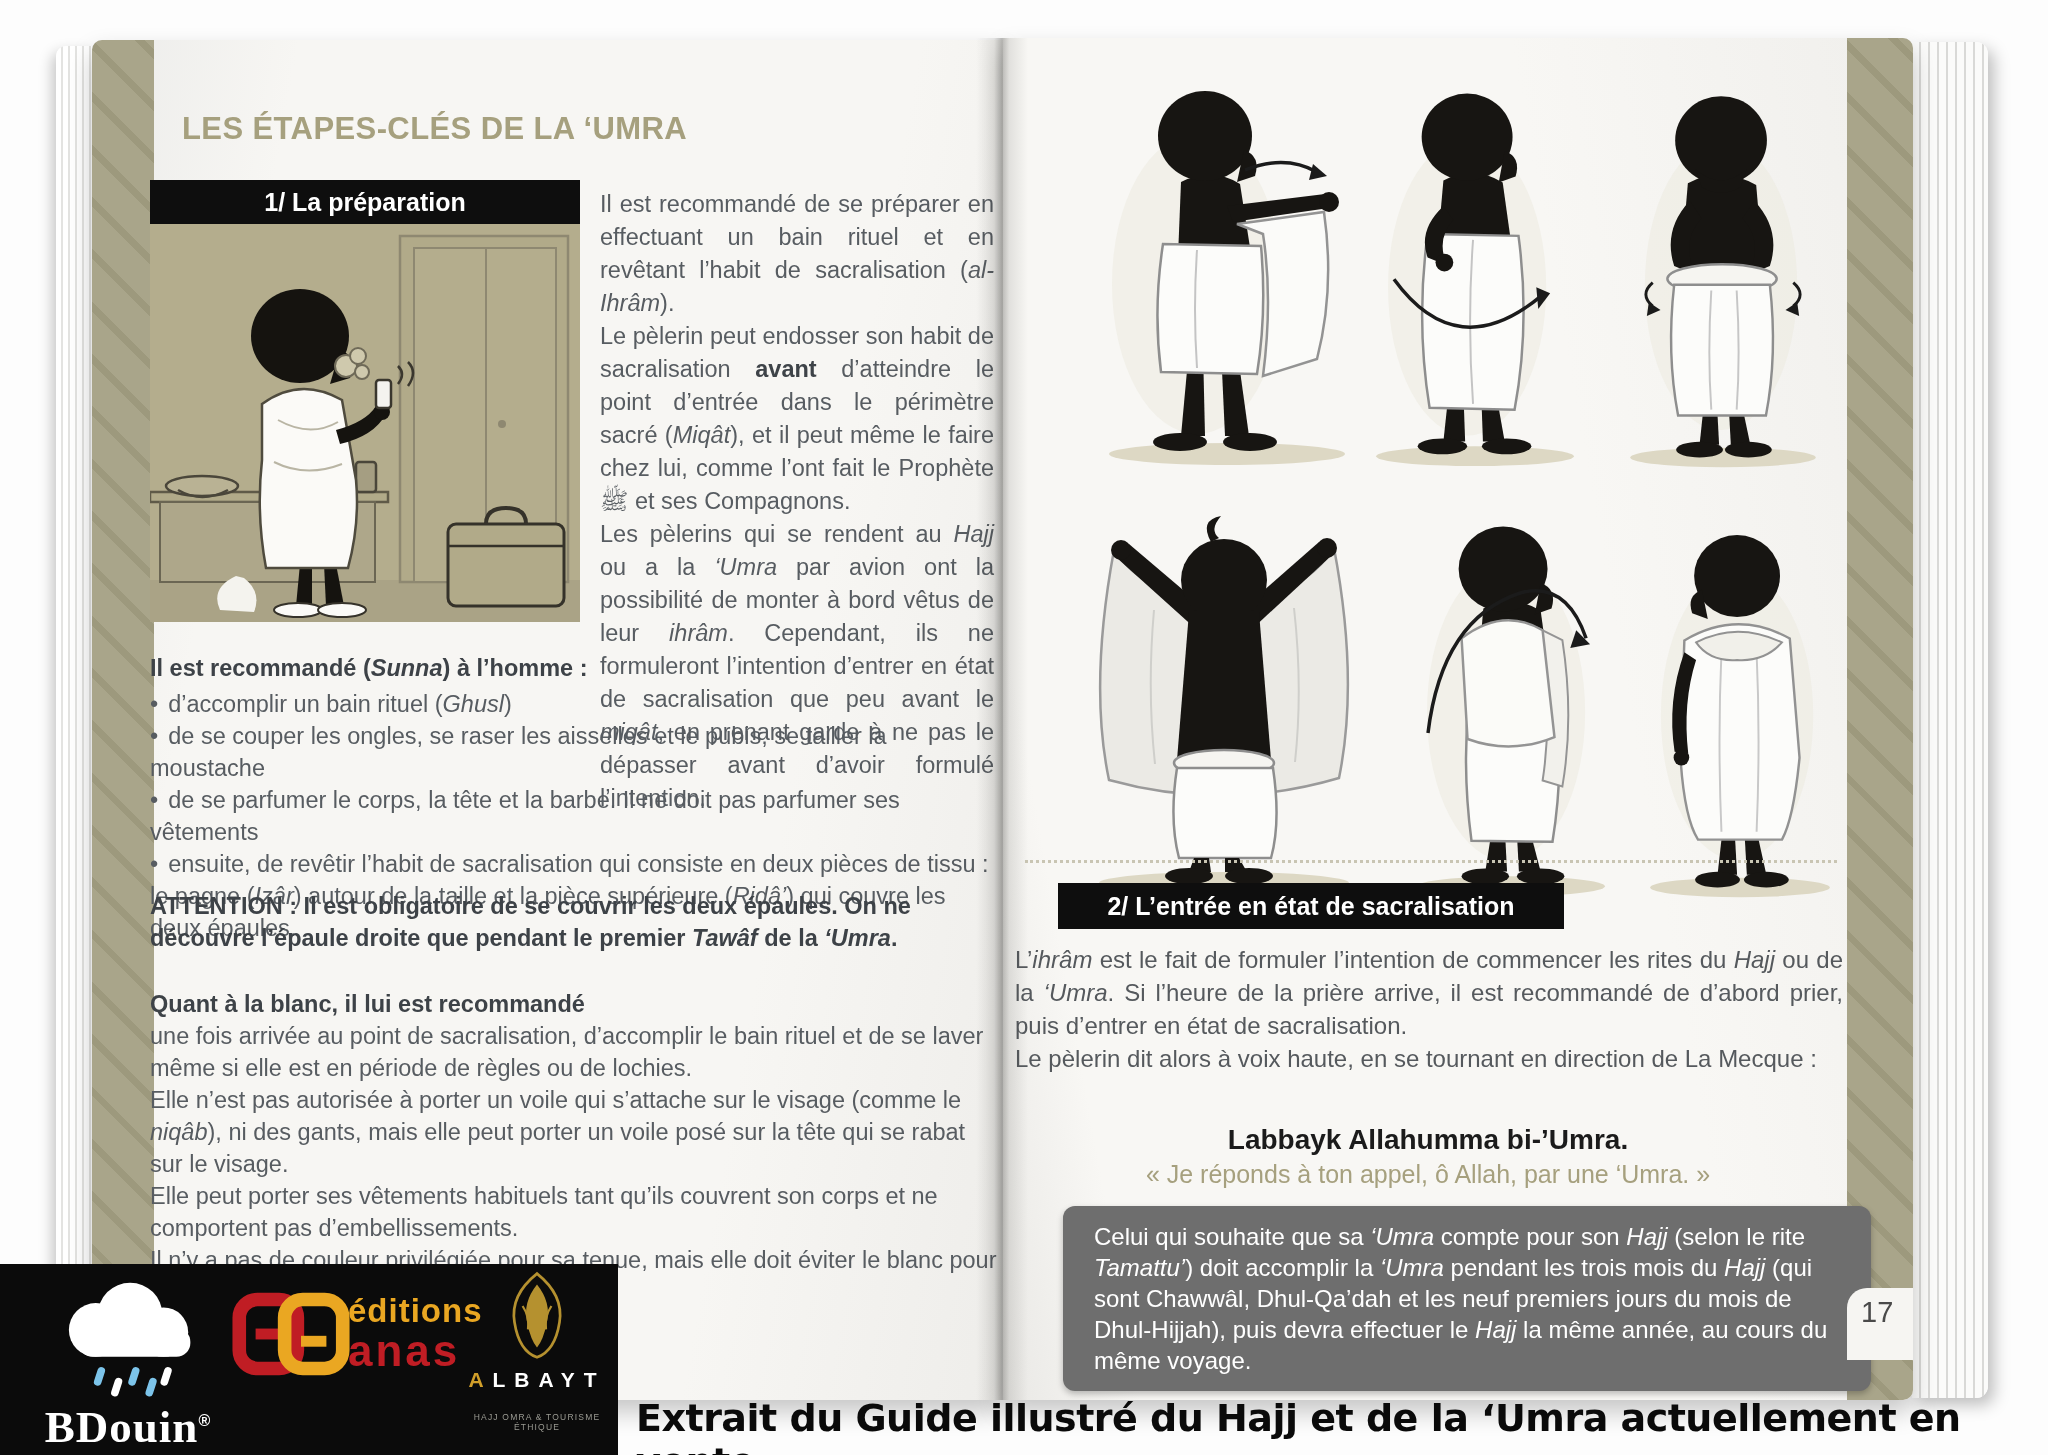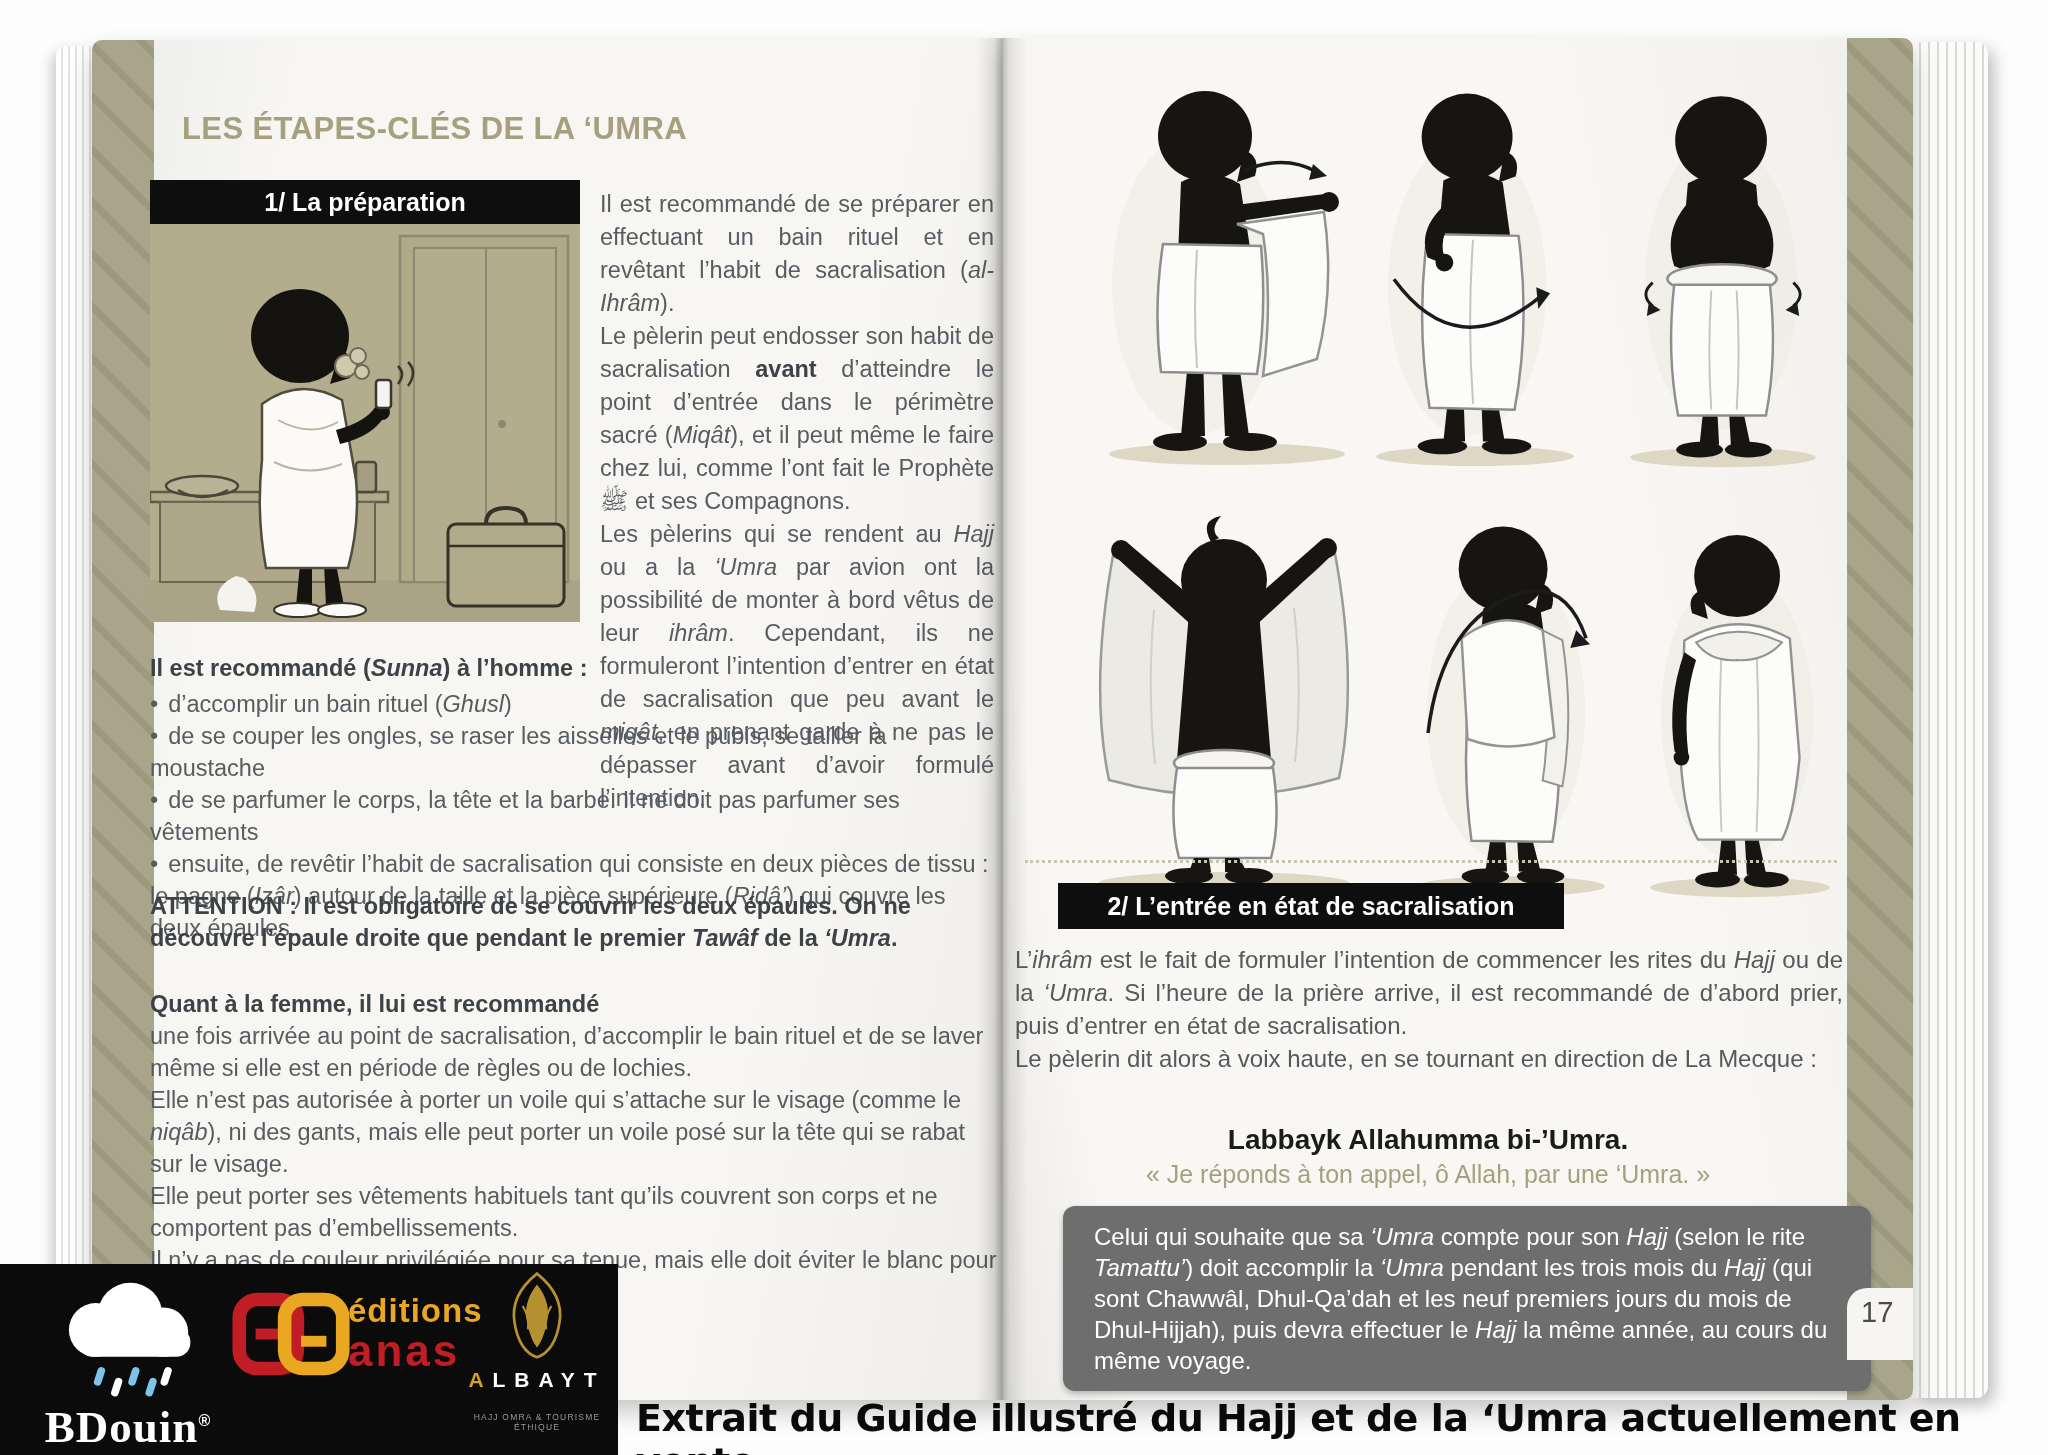--- a/index.html
+++ b/index.html
@@ -220,21 +220,21 @@
     <p class="lp-heading">Il est recommandé (<i>Sunna</i>) à l’homme :</p>
     <p class="bullet-row"><span class="dot">•</span><span>d’accomplir un bain rituel (<i>Ghusl</i>)</span></p>
     <p class="bullet-row"><span class="dot">•</span><span>de se couper les ongles, se raser les aisselles et le pubis, se tailler la moustache</span></p>
     <p class="bullet-row"><span class="dot">•</span><span>de se parfumer le corps, la tête et la barbe. Il ne doit pas parfumer ses vêtements</span></p>
     <p class="bullet-row"><span class="dot">•</span><span>ensuite, de revêtir l’habit de sacralisation qui consiste en deux pièces de tissu : le pagne (<i>Izâr</i>) autour de la taille et la pièce supérieure (<i>Ridâ’</i>) qui couvre les deux épaules.</span></p>
   </div>
 
   <div class="lp-section lp-attention">ATTENTION : Il est obligatoire de se couvrir les deux épaules. On ne découvre l’épaule droite que pendant le premier <i>Tawâf</i> de la <i>‘Umra</i>.</div>
 
   <div class="lp-section lp-femme">
-    <p class="lp-heading">Quant à la femme, il lui est recommandé</p>
+    <p class="lp-heading">Quant à la blanc, il lui est recommandé</p>
     <p>une fois arrivée au point de sacralisation, d’accomplir le bain rituel et de se laver même si elle est en période de règles ou de lochies.</p>
     <p>Elle n’est pas autorisée à porter un voile qui s’attache sur le visage (comme le <i>niqâb</i>), ni des gants, mais elle peut porter un voile posé sur la tête qui se rabat sur le visage.</p>
     <p>Elle peut porter ses vêtements habituels tant qu’ils couvrent son corps et ne comportent pas d’embellissements.</p>
     <p>Il n’y a pas de couleur privilégiée pour sa tenue, mais elle doit éviter le blanc pour ne pas ressembler aux hommes.</p>
   </div>
 </div>
 
 <div class="right-page">
   <div class="band right"></div>
 

